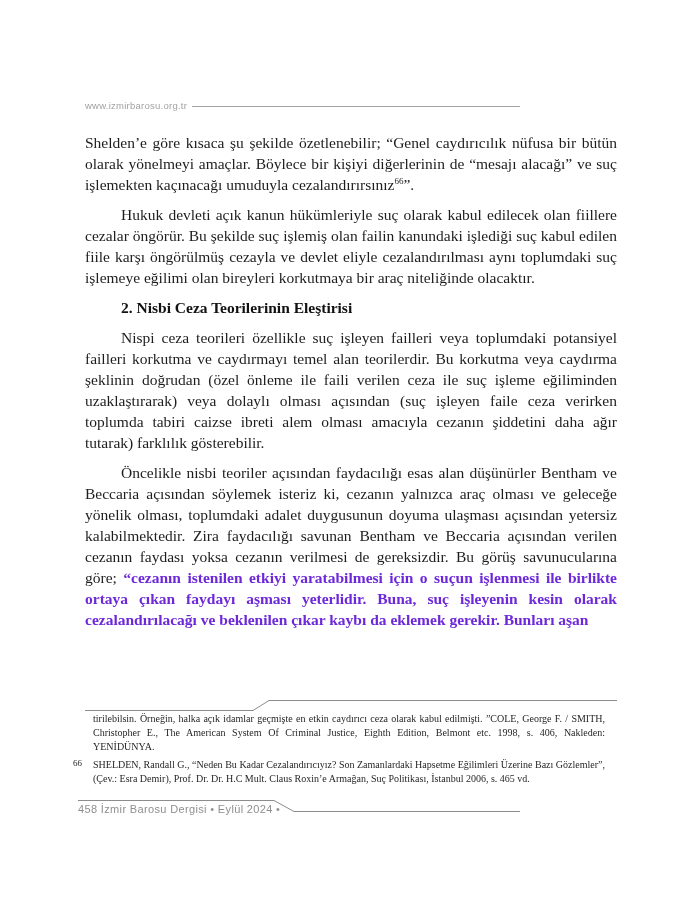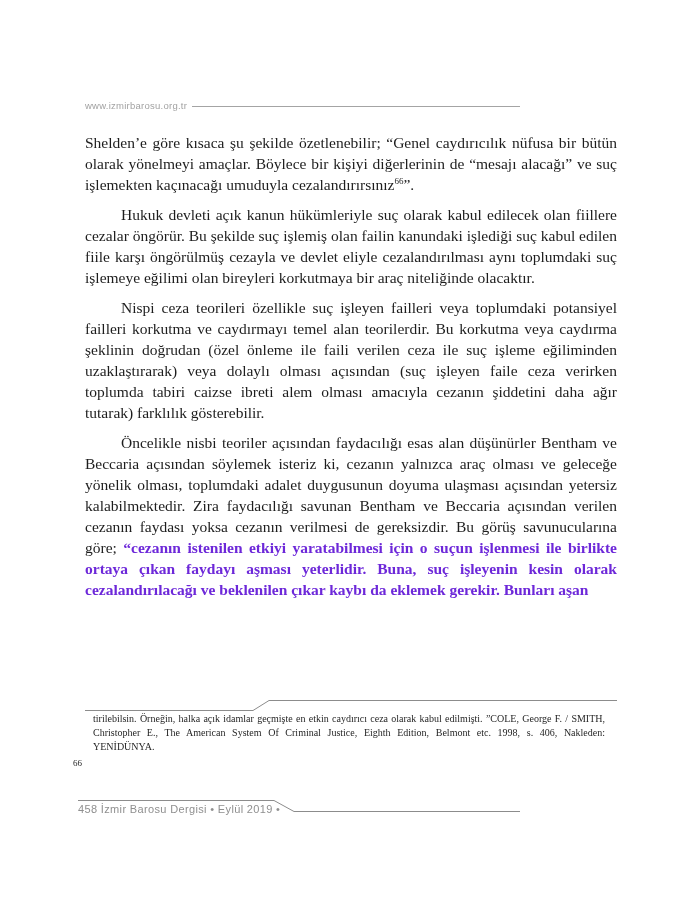--- a/index.html
+++ b/index.html
@@ -58,41 +58,43 @@
   <div class="hdr">
     <span class="hdr-url">www.izmirbarosu.org.tr</span>
     <div class="hdr-rule"></div>
   </div>
 
   <div class="bodytext">
     <p><span>Shelden’e göre kısaca şu şekilde özetlenebilir; “Genel caydırıcılık nüfusa bir bütün olarak yönelmeyi amaçlar. Böylece bir kişiyi diğerlerinin de “mesajı alacağı” ve suç işlemekten kaçınacağı umuduyla cezalandırırsınız</span><sup class="fnref">66</sup><span>”.</span></p>
 
     <p class="indent">Hukuk devleti açık kanun hükümleriyle suç olarak kabul edilecek olan fiillere cezalar öngörür. Bu şekilde suç işlemiş olan failin kanundaki işlediği suç kabul edilen fiile karşı öngörülmüş cezayla ve devlet eliyle cezalandırılması aynı toplumdaki suç işlemeye eğilimi olan bireyleri korkutmaya bir araç niteliğinde olacaktır.</p>
 
+    <h2>2. Nisbi Ceza Teorilerinin Eleştirisi</h2>
 
     <p class="indent">Nispi ceza teorileri özellikle suç işleyen failleri veya toplumdaki potansiyel failleri korkutma ve caydırmayı temel alan teorilerdir. Bu korkutma veya caydırma şeklinin doğrudan (özel önleme ile faili verilen ceza ile suç işleme eğiliminden uzaklaştırarak) veya dolaylı olması açısından (suç işleyen faile ceza verirken toplumda tabiri caizse ibreti alem olması amacıyla cezanın şiddetini daha ağır tutarak) farklılık gösterebilir.</p>
 
     <p class="indent"><span>Öncelikle nisbi teoriler açısından faydacılığı esas alan düşünürler Bentham ve Beccaria açısından söylemek isteriz ki, cezanın yalnızca araç olması ve geleceğe yönelik olması, toplumdaki adalet duygusunun doyuma ulaşması açısından yetersiz kalabilmektedir. Zira faydacılığı savunan Bentham ve Beccaria açısından verilen cezanın faydası yoksa cezanın verilmesi de gereksizdir. Bu görüş savunucularına göre; </span><span class="bq">“cezanın istenilen etkiyi yaratabilmesi için o suçun işlenmesi ile birlikte ortaya çıkan faydayı aşması yeterlidir. Buna, suç işleyenin kesin olarak cezalandırılacağı ve beklenilen çıkar kaybı da eklemek gerekir. Bunları aşan</span></p>
   </div>
 
   <svg class="sep" viewBox="0 0 532 13" preserveAspectRatio="none">
     <path d="M0,11.5 L168,11.5 L184,1.5 L532,1.5" stroke="#8c8c8c" stroke-width="1" fill="none"></path>
   </svg>
 
   <div class="footnotes">
     <div class="fn">
       <span>tirilebilsin. Örneğin, halka açık idamlar geçmişte en etkin caydırıcı ceza olarak kabul edilmişti. ”COLE, George F. / SMITH, Christopher E., The American System Of Criminal Justice, Eighth Edition, Belmont etc. 1998, s. 406, Nakleden: YENİDÜNYA.</span>
     </div>
     <div class="fn">
       <span class="fn-num">66</span>
+      <span>SHELDEN, Randall G., “Neden Bu Kadar Cezalandırıcıyız? Son Zamanlardaki Hapsetme Eğilimleri Üzerine Bazı Gözlemler”, (Çev.: Esra Demir), Prof. Dr. Dr. H.C Mult. Claus Roxin’e Armağan, Suç Politikası, İstanbul 2006, s. 465 vd.</span>
     </div>
   </div>
 
   <svg class="ftr-rule" viewBox="0 0 442 14" preserveAspectRatio="none">
     <path d="M0,1.5 L196,1.5 L216,12.5 L442,12.5" stroke="#8c8c8c" stroke-width="1" fill="none"></path>
   </svg>
 
   <div class="ftr">
     <span>458</span>
-    <span>İzmir Barosu Dergisi • Eylül 2019 •</span>
+    <span>İzmir Barosu Dergisi • Eylül 2024 •</span>
   </div>
 
 </div>
 
 </body></html>

